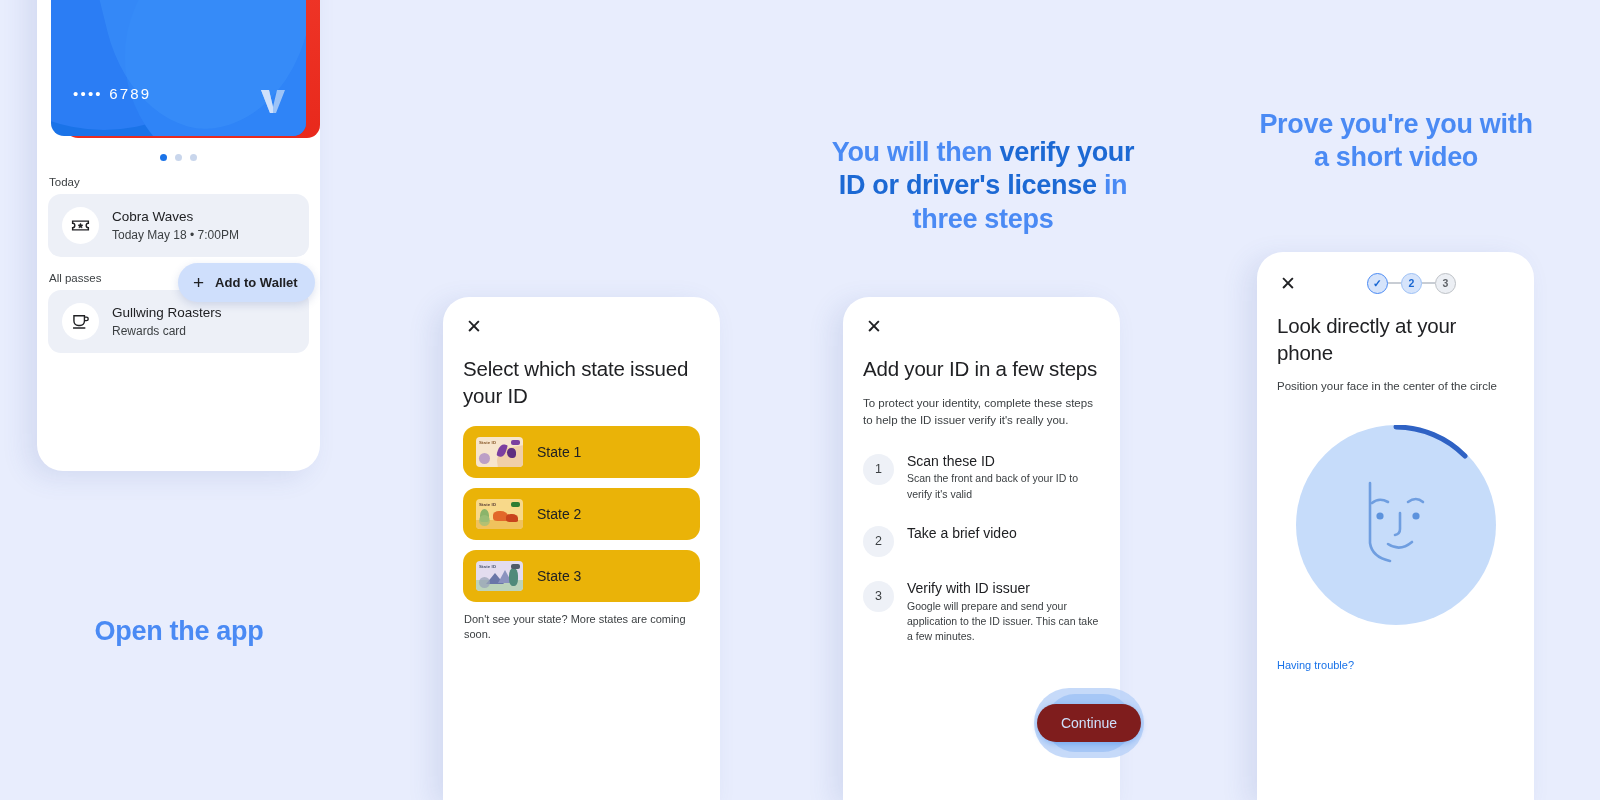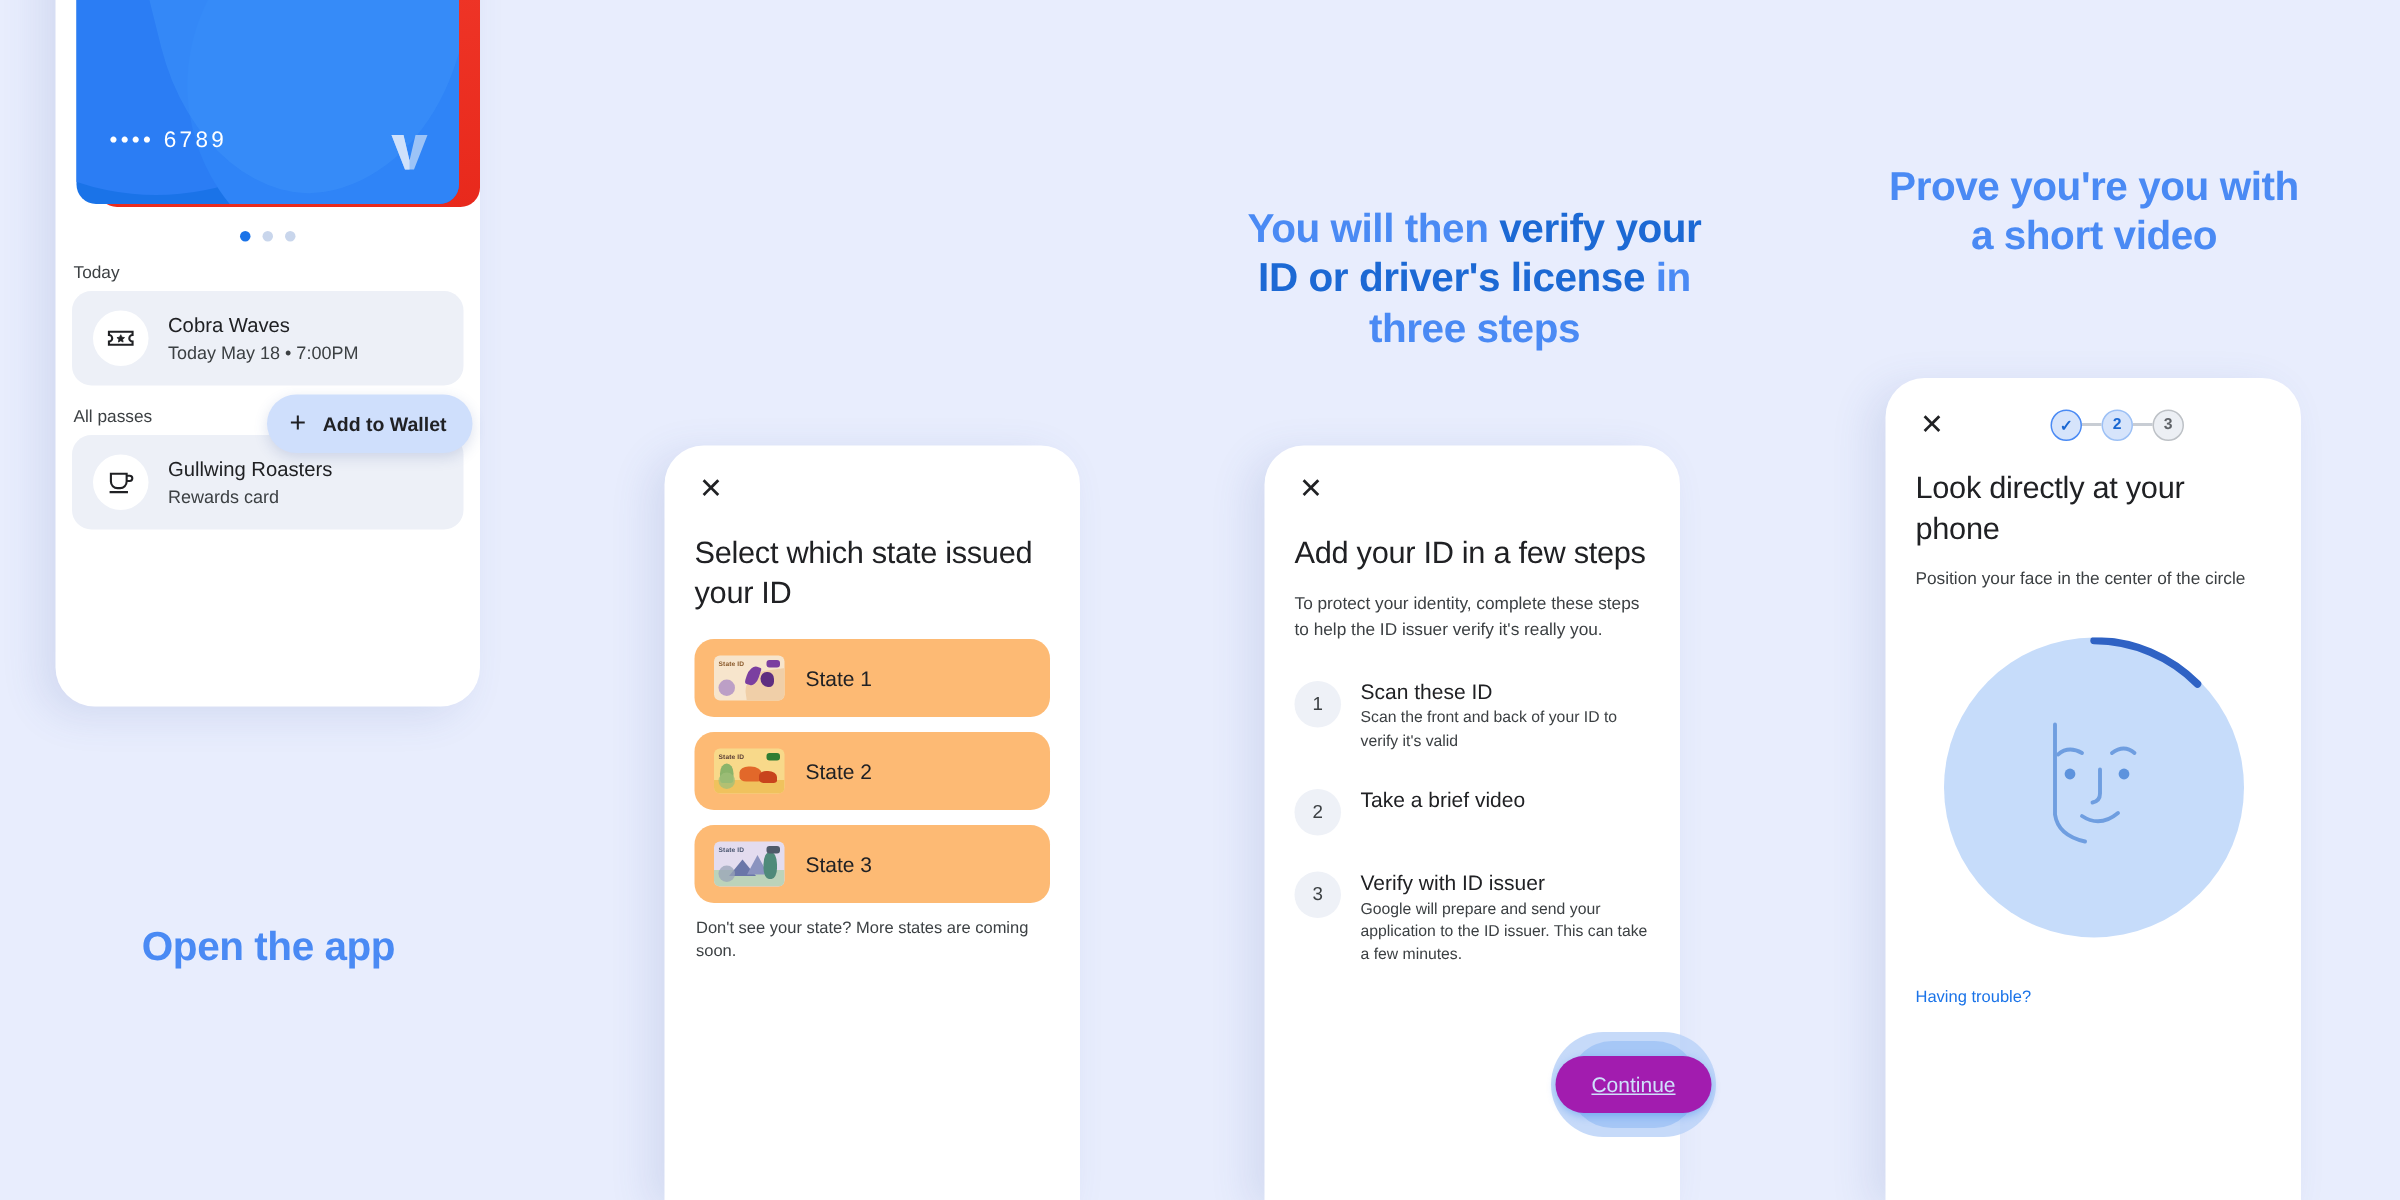--- a/index.html
+++ b/index.html
@@ -105,21 +105,21 @@
 
   
   #panel2 { left: 443px; top: 297px; width: 277px; height: 503px; }
   .p2-pad { padding: 18px 20px 0 20px; }
   .p2-title {
     font-size: 20.5px; color: #202124; line-height: 1.32;
     margin: 18px 0 17px 0; letter-spacing: -.2px; font-weight: 400;
   }
   .state-row {
     display: flex; align-items: center; gap: 14px;
-    background: #fdba74; border-radius: 13px;
+    background: #eab308; border-radius: 13px;
     padding: 11px 13px; margin-bottom: 10px; cursor: pointer;
   }
   .state-thumb {
     width: 47px; height: 30px; border-radius: 4px; flex: 0 0 47px;
     position: relative; overflow: hidden;
   }
   .st-lab {
     position: absolute; left: 3px; top: 3px; font-size: 4.4px;
     font-weight: bold; letter-spacing: .1px;
   }
@@ -162,23 +162,23 @@
   }
   .ripple {
     position: absolute; width: 110px; height: 70px; border-radius: 36px;
     background: #b9d2f8; opacity: .82;
   }
   .ripple2 {
     position: absolute; width: 86px; height: 58px; border-radius: 30px;
     background: #9ec2f5; opacity: .8;
   }
   .continue-btn {
-    position: relative; background: #a21caf; color: #cfe0fb;
+    position: relative; background: #7f1d1d; color: #cfe0fb;
     border-radius: 21px; padding: 11px 24px; font-size: 14px;
-    cursor: pointer; box-shadow: 0 2px 6px rgba(26,115,232,.35); text-decoration: underline;
+    cursor: pointer; box-shadow: 0 2px 6px rgba(26,115,232,.35);
   }
 
   #hl-verify { left: 823px; top: 136px; width: 320px; font-size: 27px; }
 
   
   #panel4 { left: 1257px; top: 252px; width: 277px; height: 548px; }
   .p4-top { display: flex; align-items: center; padding: 20px 20px 0 20px; }
   .stepper { display: flex; align-items: center; margin-left: 68px; }
   .st-c {
     width: 21px; height: 21px; border-radius: 50%;

